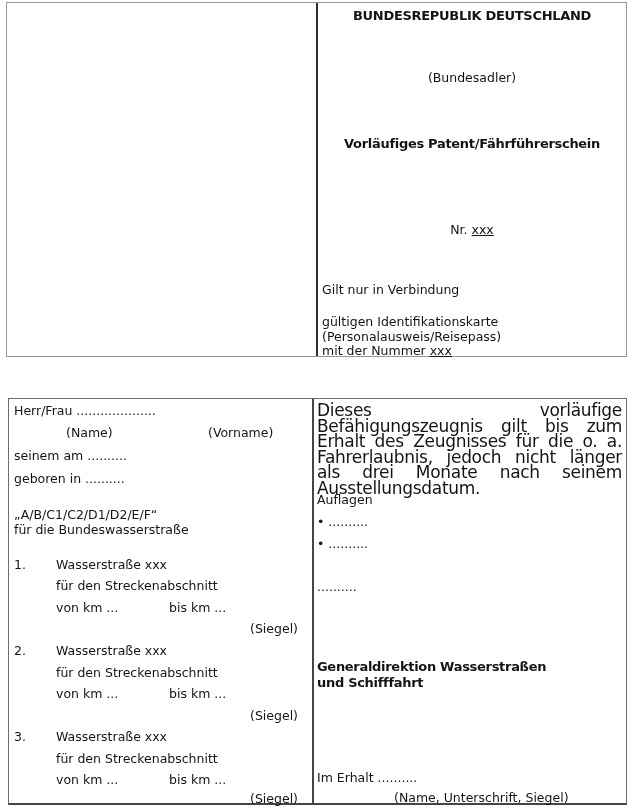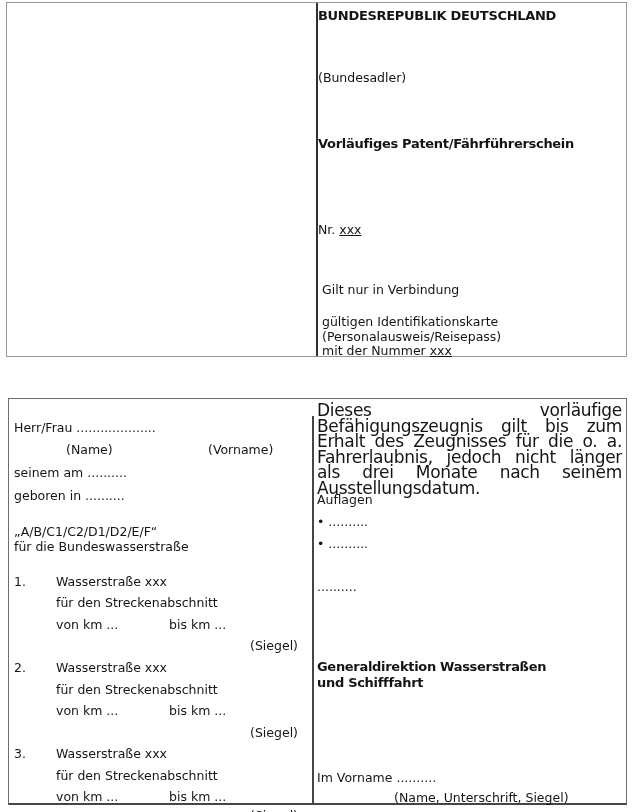--- a/index.html
+++ b/index.html
@@ -7,23 +7,23 @@
     position:relative; width:633px; height:812px; background:#ffffff;
     font-family:"DejaVu Sans","Liberation Sans",sans-serif;
     font-size:12.5px; color:#141414; overflow:hidden;
   }
   .box { position:absolute; display:flex; background:#ffffff; box-sizing:border-box; }
   .box-top { left:6px; top:2px; width:621px; height:355px; border:1px solid #979797; }
   .box-bottom { left:8px; top:398px; width:619px; height:407px; border:1px solid #6d6d6d; border-bottom:2px solid #454545; }
   .cell { position:relative; box-sizing:border-box; }
   .cell-right { flex:1; }
   .tl-left { width:311px; border-right:2px solid #303030; }
-  .bl-left { width:305px; border-right:2px solid #454545;margin-top:17px; }
+  .bl-left { width:305px; border-right:2px solid #454545; }
   .ln { position:absolute; white-space:nowrap; line-height:14px; }
-  .c { left:0; right:0; white-space:normal; }
+  .c { left:0; right:0; text-align:center; white-space:normal; }
   .b { font-weight:bold; }
   .u { text-decoration:underline; }
   .hd { font-size:13px; letter-spacing:-0.3px; }
   .sp { margin-left:4px; }
   .para {
     position:absolute; top:4px; left:3px; right:4px;
     text-align:justify; font-size:17px; letter-spacing:-0.3px;
     line-height:15.5px; white-space:normal;
   }
 </style>
@@ -80,17 +80,17 @@
     </div>
 
     <div class="cell cell-right">
       <div class="para">Dieses vorläufige Befähigungszeugnis gilt bis zum Erhalt des Zeugnisses für die o. a. Fahrerlaubnis, jedoch nicht länger als drei Monate nach seinem Ausstellungsdatum.</div>
       <div class="ln" style="top:94px;left:3px">Auflagen</div>
       <div class="ln" style="top:116px;left:3px">• ..........</div>
       <div class="ln" style="top:138px;left:3px">• ..........</div>
       <div class="ln" style="top:181px;left:3px">..........</div>
       <div class="ln b hd" style="top:261px;left:3px">Generaldirektion Wasserstraßen</div>
       <div class="ln b hd" style="top:277px;left:3px">und Schifffahrt</div>
-      <div class="ln" style="top:372px;left:3px">Im Vorname ..........</div>
+      <div class="ln" style="top:372px;left:3px">Im Erhalt ..........</div>
       <div class="ln" style="top:392px;left:80px">(Name, Unterschrift, Siegel)</div>
     </div>
   </div>
 </div>
 
 </body></html>

